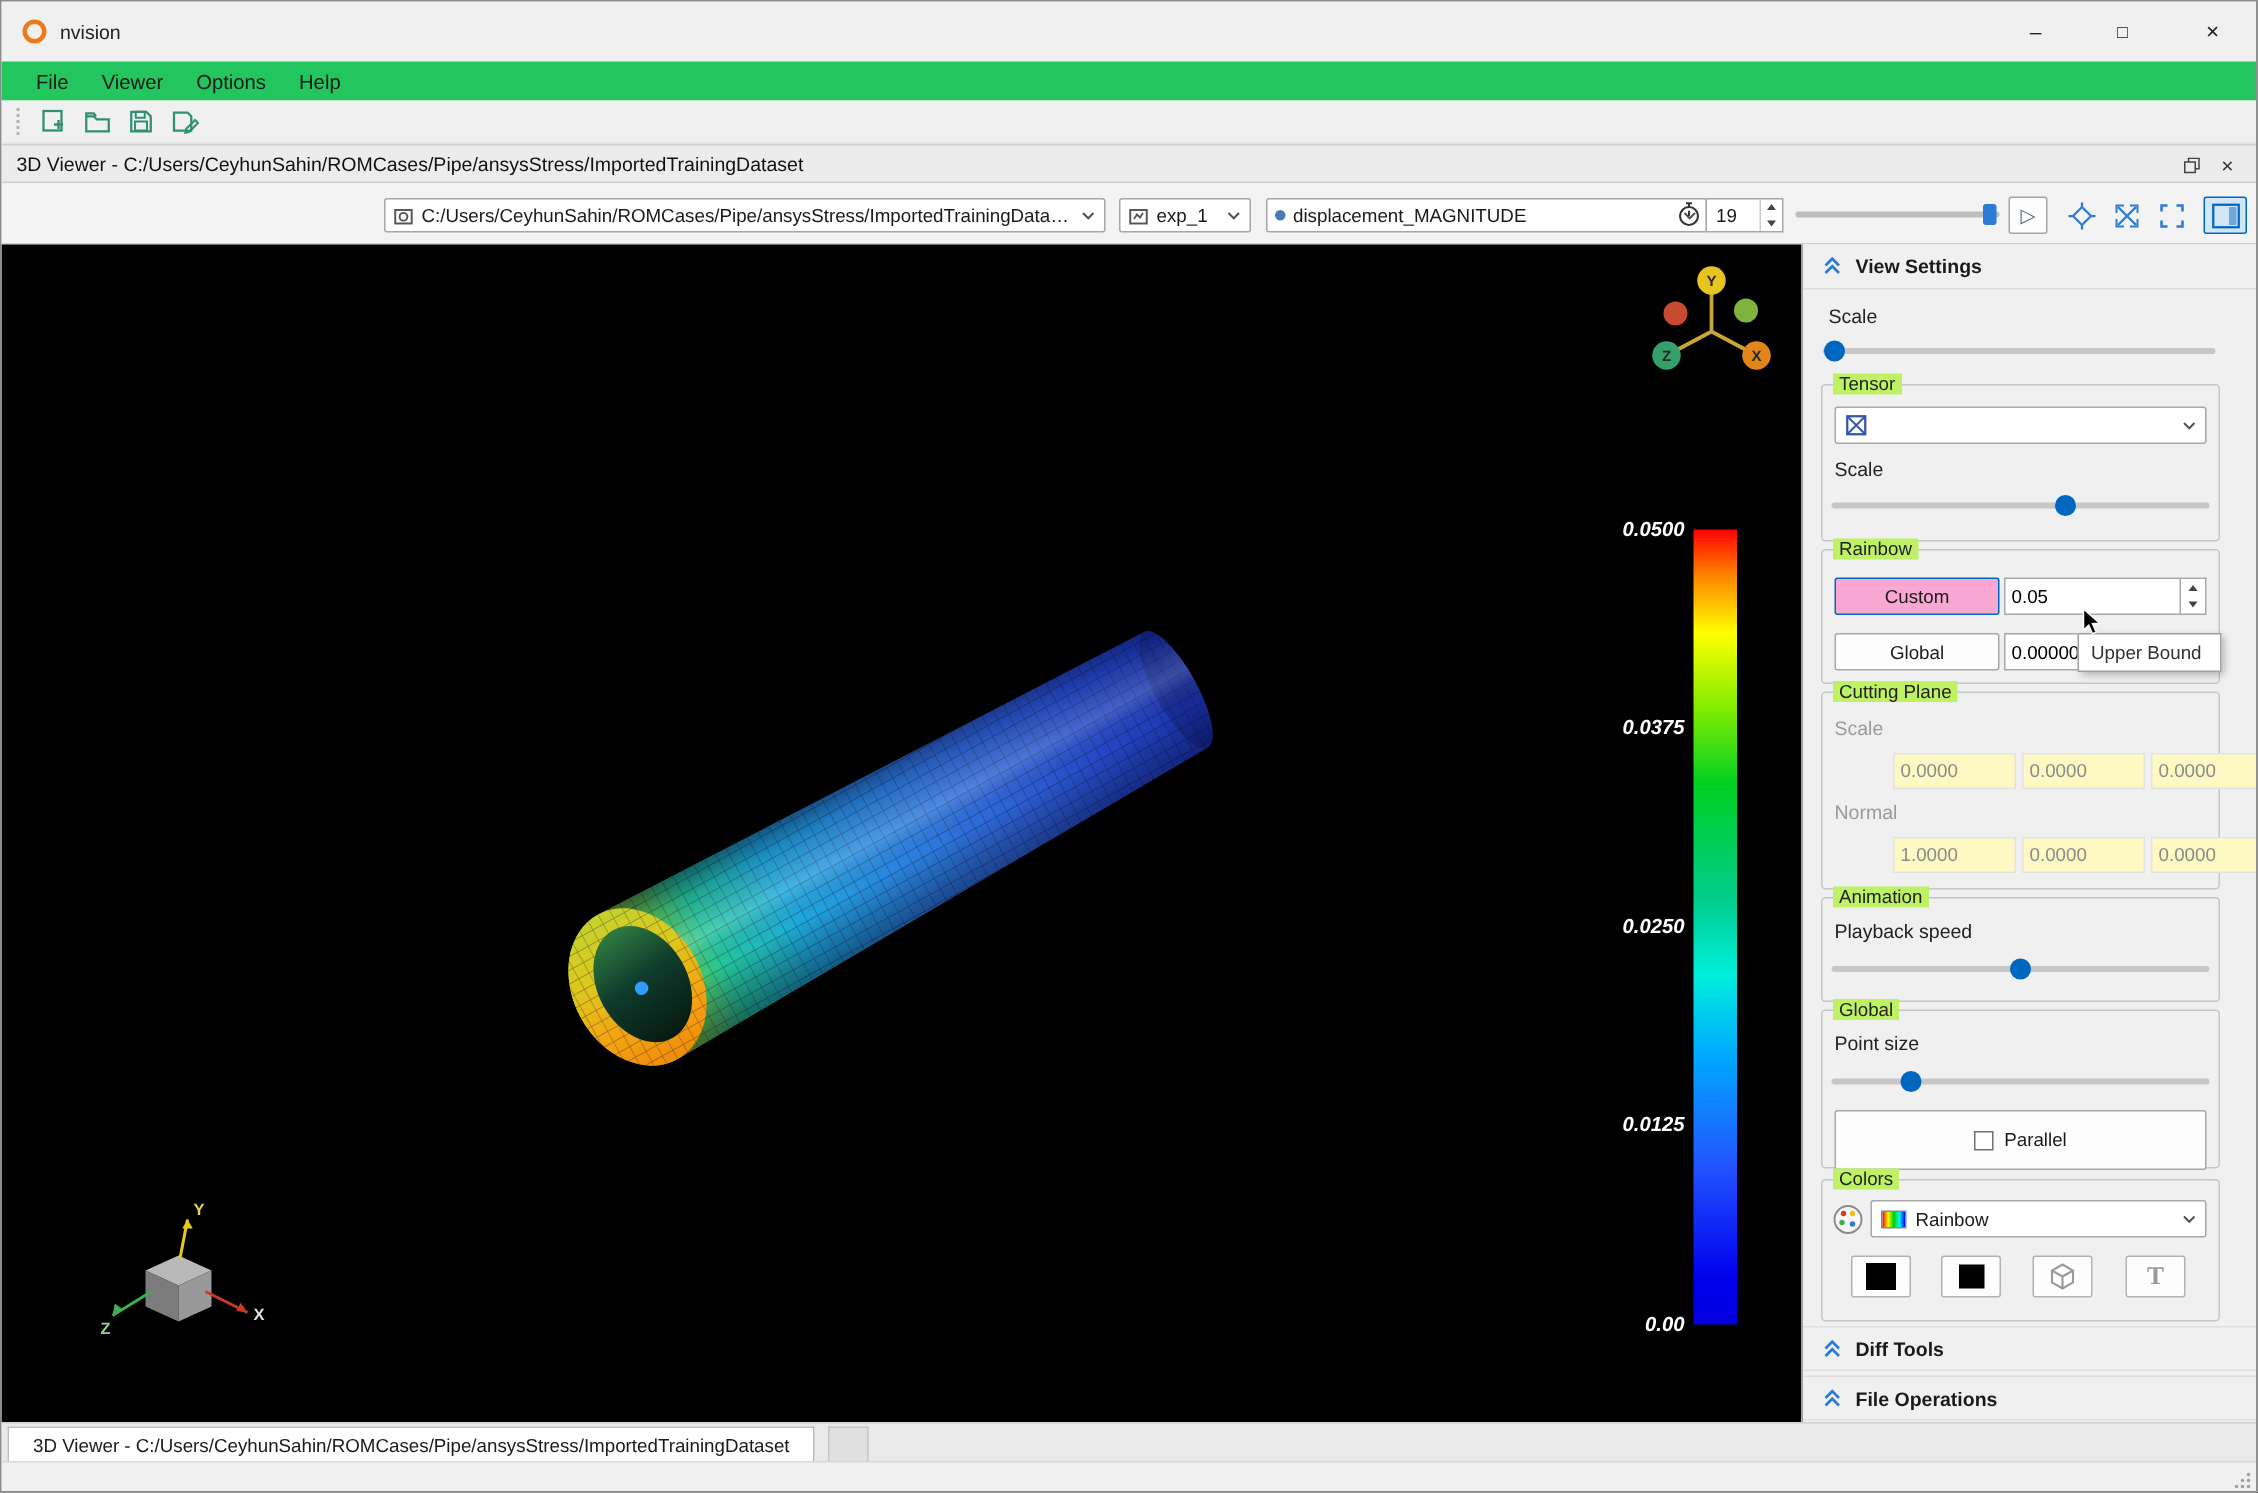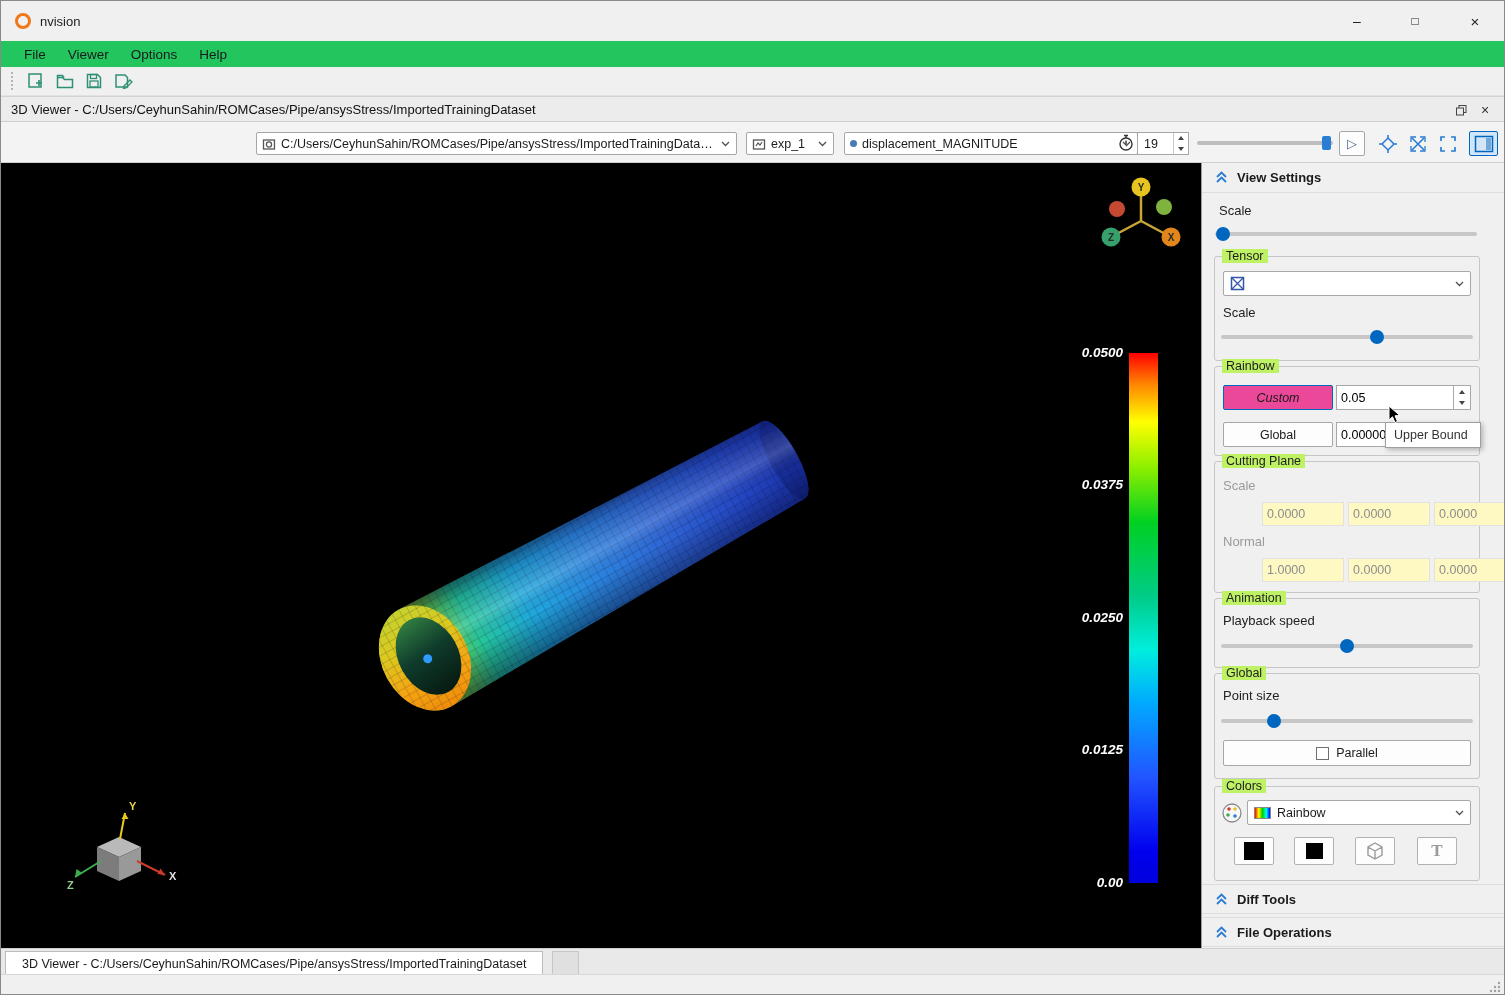--- a/index.html
+++ b/index.html
@@ -68,21 +68,21 @@
   .sect-head { position:absolute; left:0; right:0; height:30px; display:flex; align-items:center; gap:9px; padding-left:13px; font-weight:bold; border-bottom:1px solid #dddddd; background:#f0f0f0; }
   .sect-head.bt { border-top:1px solid #dddddd; }
   .plabel { position:absolute; font-size:13px; color:#222; }
   .plabel.dim { color:#9a9a9a; }
   .slider { position:absolute; height:14px; }
   .slider .groove { position:absolute; left:0; right:0; top:5px; height:4px; background:#c7c7c7; border-radius:2px; }
   .slider .handle { position:absolute; top:0; width:14px; height:14px; border-radius:50%; background:#0067c0; margin-left:-7px; }
   .group { position:absolute; border:1px solid #c6c6c6; border-radius:3px; }
   .gtitle { position:absolute; top:-8px; left:7px; background:#bef264; padding:0 4px; font-size:12.5px; color:#222; }
   .btn { position:absolute; display:flex; align-items:center; justify-content:center; background:#fdfdfd; border:1px solid #a8a8a8; border-radius:2px; font-size:12.5px; }
-  .btn.active { background:#ec4899; border-color:#0067c0;font-style:italic; }
+  .btn.active { background:#f9a8d4; border-color:#0067c0; }
   .field { position:absolute; background:#fff; border:1px solid #a8a8a8; font-size:12.5px; padding:0 4px; font-family:"Liberation Sans","DejaVu Sans",sans-serif; }
   .field.disabled { background:#fef9c3; border-color:#e2e2e2; color:#8c8c8c;margin-left:39px; }
   .fspin { position:absolute; width:17px; display:flex; flex-direction:column; background:#fff; border:1px solid #a8a8a8; border-left:none; }
   .combo2 { position:absolute; height:25px; background:#fff; border:1px solid #a8a8a8; border-radius:2px; display:flex; align-items:center; gap:6px; padding:0 6px; font-size:12.5px; }
   .rainbow-swatch { width:17px; height:12px; border:1px solid #888; background:linear-gradient(to right,#ff0000,#ffff00,#00cc00,#00ffee,#0000ff); flex:none; }
   .checkbox { width:13px; height:13px; background:#fff; border:1px solid #707070; flex:none; }
   .swatch-btn { position:absolute; width:40px; height:28px; background:#fdfdfd; border:1px solid #b2b2b2; border-radius:2px; display:flex; align-items:center; justify-content:center; }
   .black-swatch { width:20px; height:18px; background:#000; }
   .t-glyph { font-family:"Liberation Serif","DejaVu Serif",serif; font-size:17px; color:#9a9a9a; font-weight:bold; }
 
@@ -385,21 +385,21 @@
         </div>
       </div>
 
       <div class="group" style="top:510px;left:12px;width:266px;height:106px">
         <span class="gtitle">Global</span>
         <span class="plabel" style="top:14px;left:8px">Point size</span>
         <div class="slider" style="top:40px;left:6px;width:252px">
           <div class="groove"></div>
             <div class="handle" style="left:21%"></div>
         </div>
-        <div class="btn" style="top:66px;left:8px;width:248px;height:26px;gap:7px">
+        <div class="btn" style="top:66px;left:8px;width:248px;height:40px;gap:7px">
           <span class="checkbox"></span>
           <span>Parallel</span>
         </div>
       </div>
 
       <div class="group" style="top:623px;left:12px;width:266px;height:95px">
         <span class="gtitle">Colors</span>
         <svg style="position:absolute;top:15px;left:6px" width="22" height="22" viewBox="0 0 22 22">
           <circle cx="11" cy="11" r="9" fill="#f7f7f7" stroke="#8a8a8a" stroke-width="1.3"></circle>
           <circle cx="8" cy="7" r="1.8" fill="#d23b2a"></circle>

